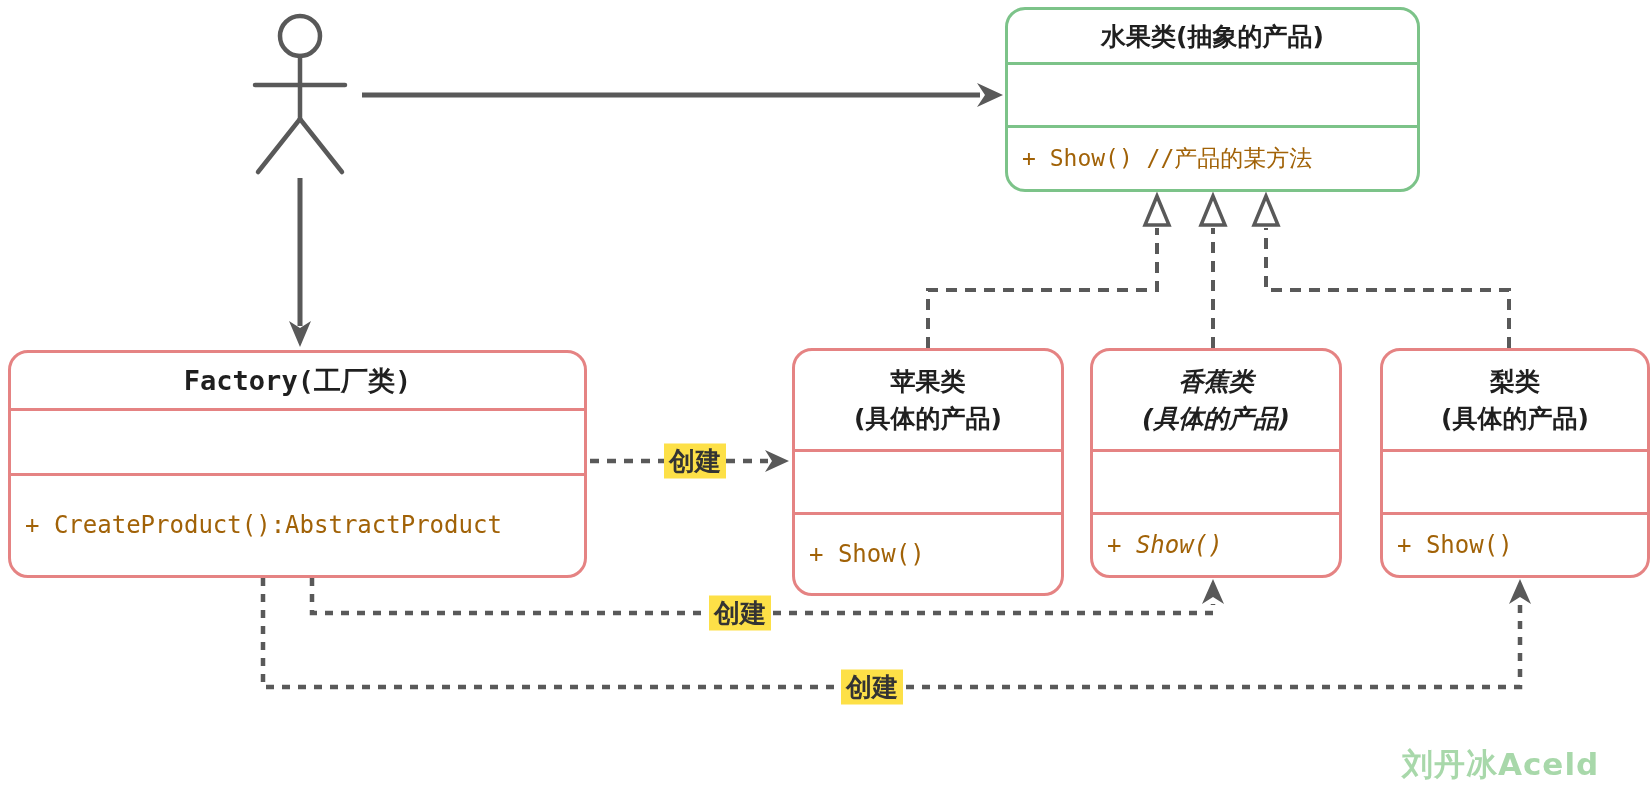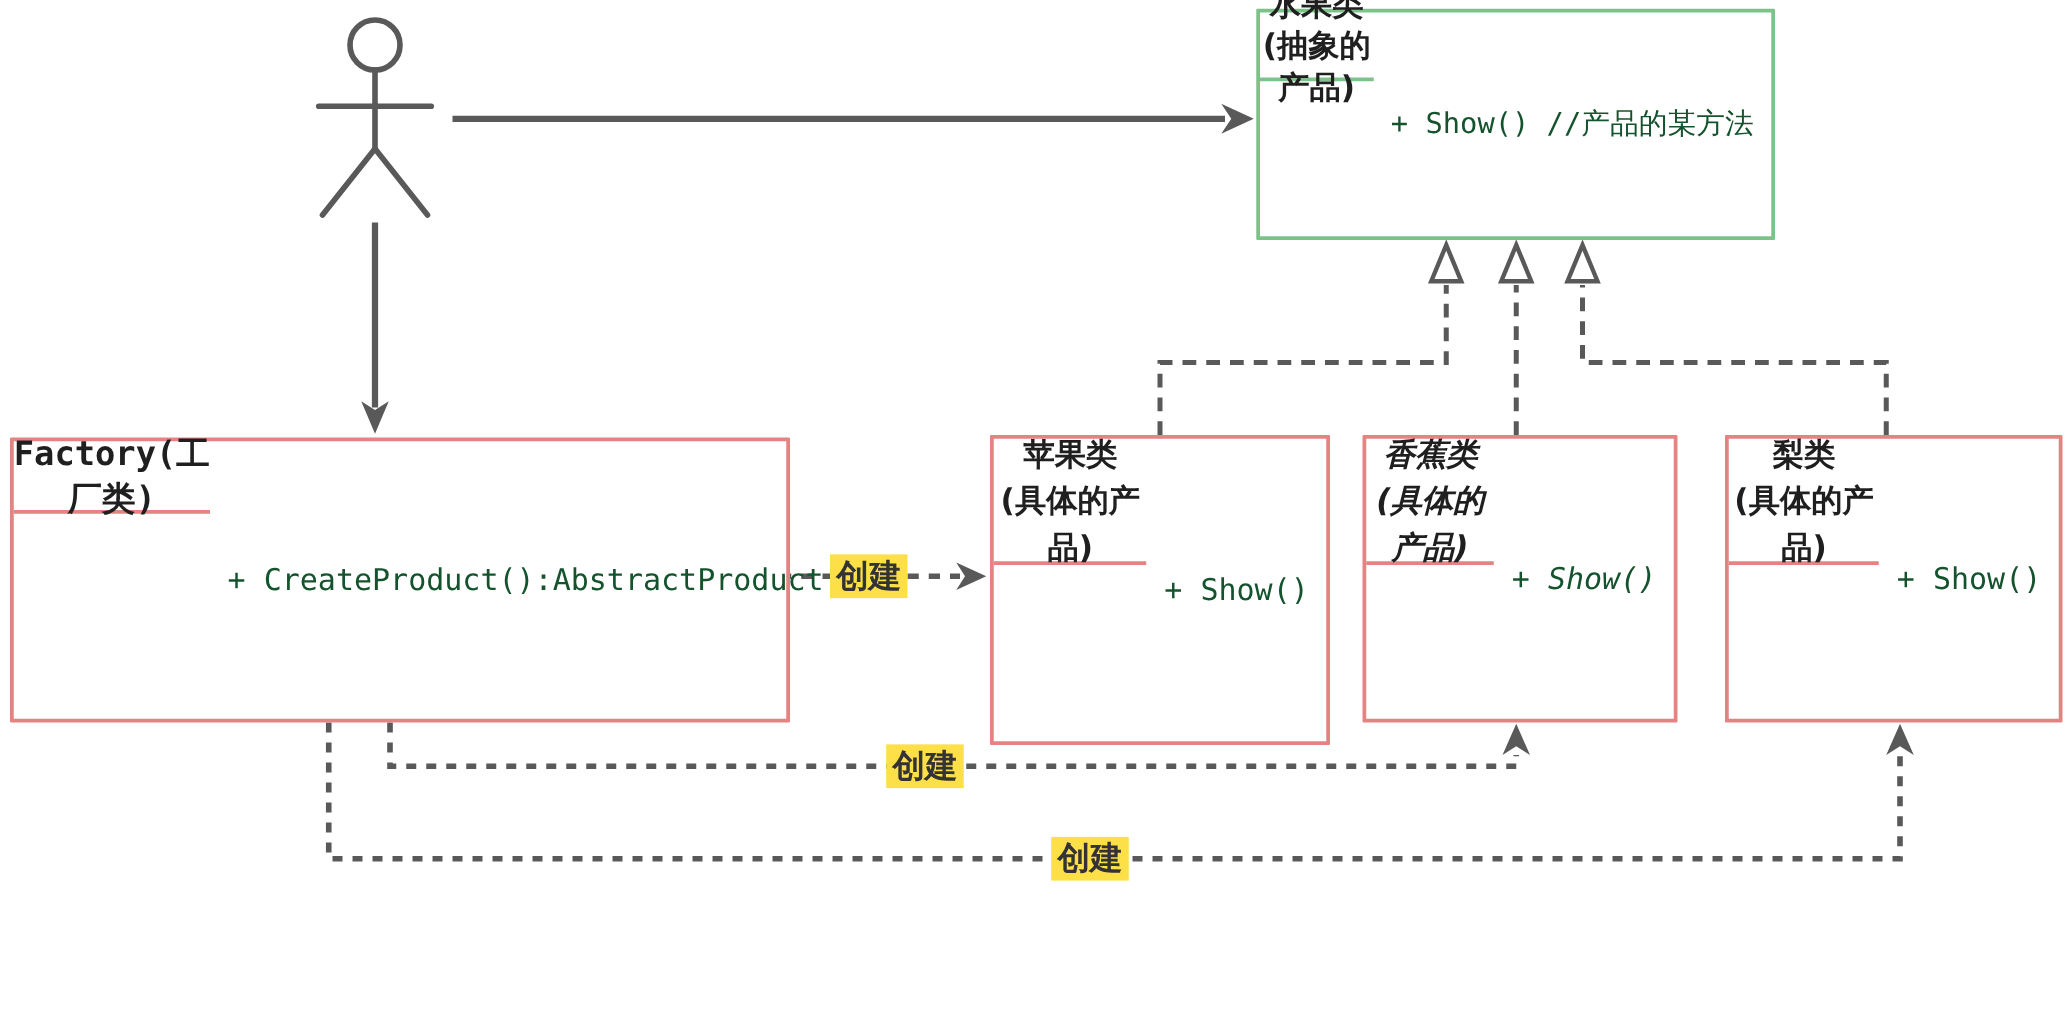--- a/index.html
+++ b/index.html
@@ -10,44 +10,44 @@
     font-family:"DejaVu Sans","Liberation Sans",sans-serif;
     overflow:hidden;
   }
   .layer{position:absolute;left:0;top:0;}
   
   .uml{
     position:absolute;
     box-sizing:border-box;
     background:#ffffff;
     border:3px solid;
-    border-radius:1px;
+    border-radius:20px;
     display:flex;
-    flex-direction:row;
+    flex-direction:column;
     color:#222;
   }
   .uml.green{border-color:#7cc389;}
   .uml.red{border-color:#e58383;}
   .uml .sec{box-sizing:border-box;}
   .uml.green .sec{border-color:#7cc389;}
   .uml.red .sec{border-color:#e58383;}
   .sec.title{
     display:flex;flex-direction:column;
     align-items:center;justify-content:center;
     font-weight:bold;color:#1f1f1f;
     border-bottom:3px solid;
     text-align:center;
   }
   .sec.empty{border-bottom:3px solid;}
   .sec.methods{
     flex:1;
     display:flex;flex-direction:column;justify-content:center;
     padding:4px 14px;
     font-family:"DejaVu Sans Mono","Liberation Mono",monospace;
-    font-size:24px;color:#14532d;
+    font-size:24px;color:#a16207;
     line-height:35px;
     white-space:nowrap;
   }
   .green .sec.title{height:55px;font-size:25px;}
   .green .sec.empty{height:63px;}
   .green .sec.methods{font-size:23px;}
   .factory .sec.title{
     height:58px;font-size:27px;
     font-family:"DejaVu Sans Mono","Liberation Mono","DejaVu Sans",monospace;
   }
@@ -131,21 +131,21 @@
   </svg>
 
   <div class="uml green" style="left:1005px;top:7px;width:415px;height:185px;">
     <div class="sec title">水果类(抽象的产品)</div>
     <div class="sec empty"></div>
     <div class="sec methods">
       <div>+ Show() //产品的某方法</div>
     </div>
   </div>
 
-  <div class="uml red factory" style="left:8px;top:350px;width:624px;height:228px;justify-content:space-between;">
+  <div class="uml red factory" style="left:8px;top:350px;width:579px;height:228px;justify-content:space-between;">
     <div class="sec title">Factory(工厂类)</div>
     <div class="sec empty"></div>
     <div class="sec methods">
       <div>+ CreateProduct():AbstractProduct</div>
     </div>
   </div>
 
   <div class="uml red concrete" style="left:792px;top:348px;width:272px;height:248px;">
     <div class="sec title">
       <div>苹果类</div>
@@ -176,14 +176,15 @@
     <div class="sec empty"></div>
     <div class="sec methods">
       <div>+ Show()</div>
     </div>
   </div>
 
   <span class="edge-label" style="left:695px;top:461px;">创建</span>
   <span class="edge-label" style="left:740px;top:613px;">创建</span>
   <span class="edge-label" style="left:872px;top:687px;">创建</span>
 
+  <span class="watermark">刘丹冰Aceld</span>
 
 </div>
 
 </body></html>

